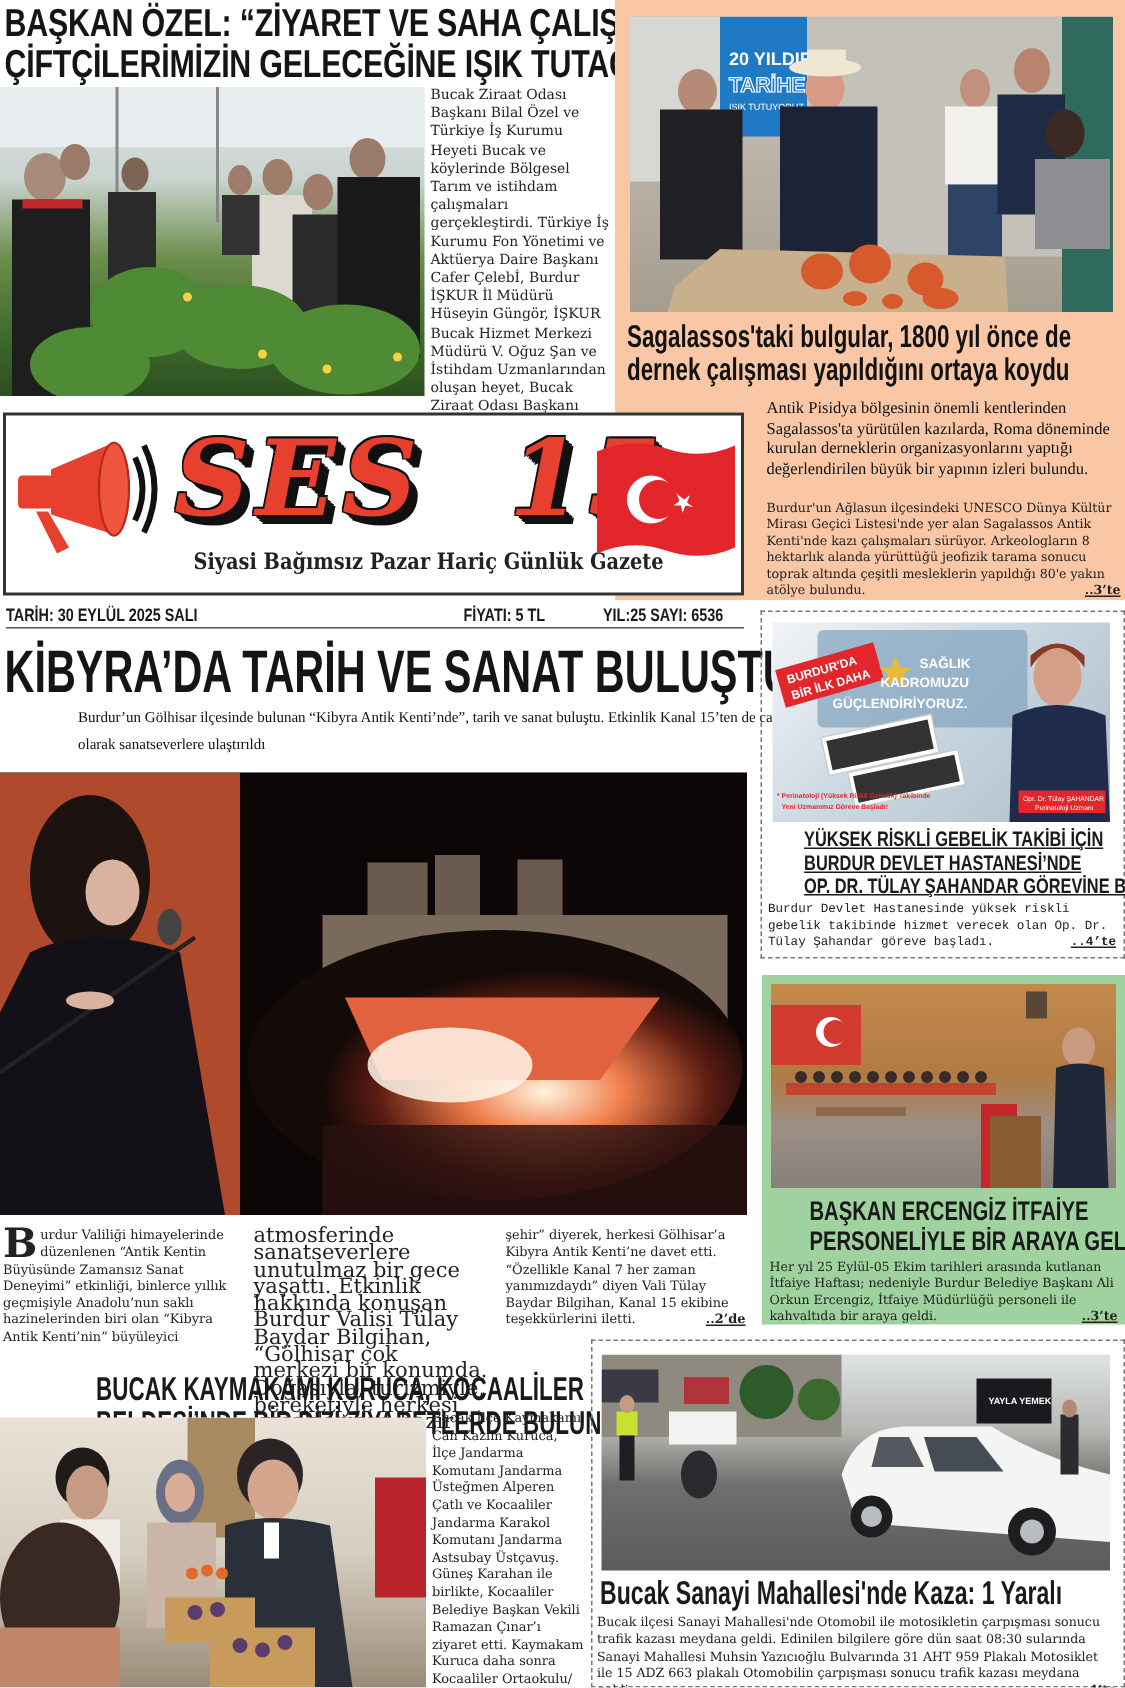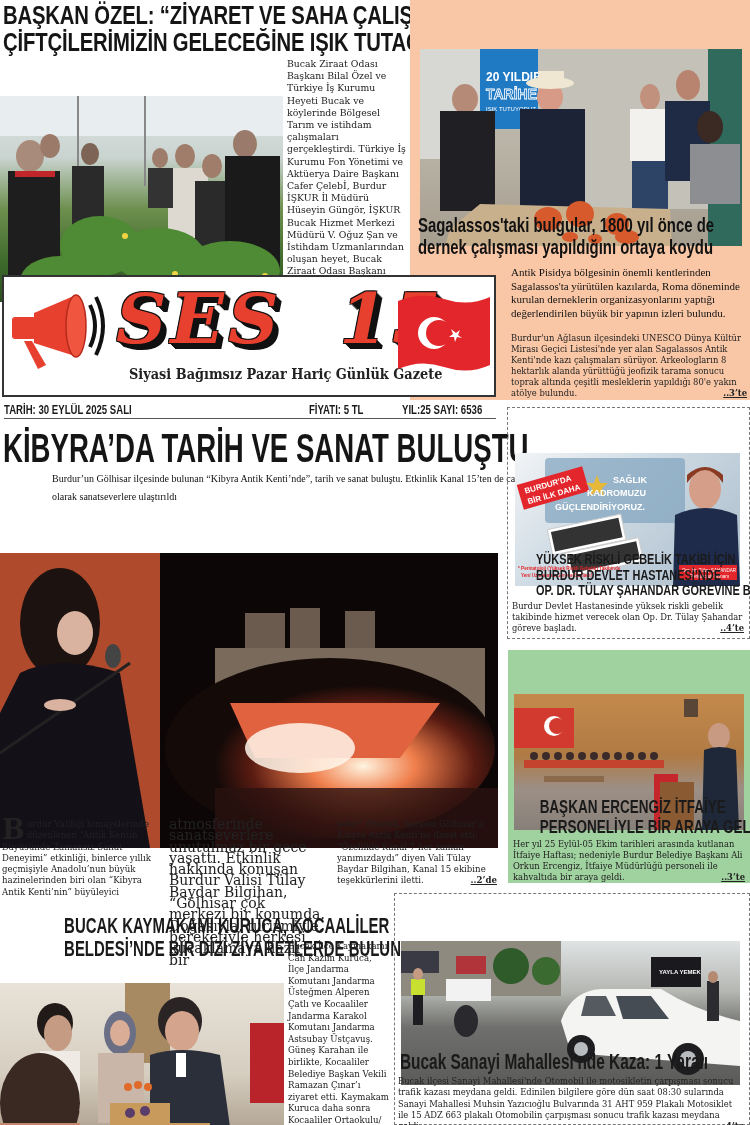--- a/index.html
+++ b/index.html
@@ -6,21 +6,21 @@
   html, body { width: 750px; height: 1125px; overflow: hidden; background: #ffffff; }
   body { position: relative; font-family: "DejaVu Serif", serif; color: #1a1a1a; }
 
   .abs { position: absolute; }
   .cond { font-family: "Liberation Sans", sans-serif; font-weight: bold; transform-origin: left top; white-space: nowrap; }
   .serif-body { font-family: "DejaVu Serif", serif; font-size: 9.4px; line-height: 11.9px; color: #222; }
   .sans-lead { font-family: Liberation Serif, serif; color: #111; }
   .more { font-weight: bold; text-decoration: underline; float: right; }
 
   
-  .photo { overflow: hidden; position: absolute; margin-top: 38px; }
+  .photo { overflow: hidden; position: absolute; }
 
   
   #tl-headline { left: 3px; top: 2px; width: 404px; height: 54px; }
   #tl-headline .ln { display: block; font-family: "Liberation Sans Narrow","Liberation Sans", sans-serif; font-weight: 900; font-size: 26px; line-height: 27px; color: #151515; transform: scaleX(0.78); transform-origin: left center; white-space: nowrap; letter-spacing: -0.2px; }
 
   
   #peach { left: 410px; top: 0; width: 340px; height: 400px; background: #f9c7a6; }
 
   
   #masthead { left: 2px; top: 275px; width: 494px; height: 122px; border: 2px solid #333; background: #fff; }
@@ -185,21 +185,21 @@
     <ellipse cx="75" cy="80" rx="18" ry="22" fill="#d9b3a0"></ellipse>
     <path d="M20 120 Q60 100 120 120 L150 295 L0 295 L0 160 Z" fill="#141018"></path>
     <line x1="0" y1="200" x2="130" y2="110" stroke="#222" stroke-width="3"></line>
     <ellipse cx="113" cy="103" rx="8" ry="12" fill="#444"></ellipse>
     <ellipse cx="60" cy="152" rx="16" ry="6" fill="#d9b3a0"></ellipse>
   </svg>
 </div>
 
 <div class="abs serif-body" style="left:2px;top:819px;width:157px;font-size:8.6px;line-height:11.3px;">
   <span style="float:left;font-size:27px;line-height:22px;font-weight:bold;margin-right:2px;">B</span>
-  <span>urdur Valiliği himayelerinde düzenlenen “Antik Kentin Büyüsünde Zamansız Sanat Deneyimi” etkinliği, binlerce yıllık geçmişiyle Anadolu’nun büyük hazinelerinden biri olan “Kibyra Antik Kenti’nin” büyüleyici</span>
+  <span>urdur Valiliği himayelerinde düzenlenen “Antik Kentin Büyüsünde Zamansız Sanat Deneyimi” etkinliği, binlerce yıllık geçmişiyle Anadolu’nun saklı hazinelerinden biri olan “Kibyra Antik Kenti’nin” büyüleyici</span>
 </div>
 <div class="abs serif-body" style="left:169px;top:819px;width:157px;font-size:14px;line-height:11.3px;">
   <span>atmosferinde sanatseverlere unutulmaz bir gece yaşattı. Etkinlik hakkında konuşan Burdur Valisi Tülay Baydar Bilgihan, “Gölhisar çok merkezi bir konumda. Doğasıyla, turizmiyle, bereketiyle herkesi kucaklamaya hazır bir</span>
 </div>
 <div class="abs serif-body" style="left:337px;top:819px;width:160px;font-size:8.6px;line-height:11.3px;">
   <span>şehir” diyerek, herkesi Gölhisar’a Kibyra Antik Kenti’ne davet etti. “Özellikle Kanal 7 her zaman yanımızdaydı” diyen Vali Tülay Baydar Bilgihan, Kanal 15 ekibine teşekkürlerini iletti.</span>
   <span class="more">..2’de</span>
 </div>
 
 <div class="abs dashed" style="left:507px;top:407px;width:243px;height:232px;"></div>
@@ -226,26 +226,26 @@
     <ellipse cx="190" cy="36" rx="16" ry="20" fill="#d49e88"></ellipse>
     <path d="M172 30 Q190 4 208 30 L208 22 Q190 6 172 22 Z" fill="#8a3a22"></path>
     <path d="M160 62 Q190 48 222 62 L225 133 L158 133 Z" fill="#1f2b4a"></path>
     <rect x="164" y="112" width="58" height="15" fill="#e3262b"></rect>
     <text x="167" y="119" font-family="Liberation Sans, sans-serif" font-size="4.5" fill="#fff">Opr. Dr. Tülay ŞAHANDAR</text>
     <text x="175" y="125" font-family="Liberation Sans, sans-serif" font-size="4.5" fill="#fff">Perinatoloji Uzmanı</text>
     <text x="3" y="117" font-family="Liberation Sans, sans-serif" font-weight="bold" font-size="4.6" fill="#e3262b">* Perinatoloji (Yüksek Riskli Gebelik) Takibinde</text>
     <text x="6" y="124" font-family="Liberation Sans, sans-serif" font-weight="bold" font-size="4.6" fill="#e3262b">Yeni Uzmanımız Göreve Başladı!</text>
   </svg>
 </div>
-<div class="abs" style="left:510px;top:552px;width:237px;text-align:center;">
+<div class="abs" style="left:510px;top:552px;width:237px;text-align:center;text-decoration:underline;">
   <span class="cond" style="display:block;font-size:14px;line-height:15.5px;transform:scaleX(0.78);transform-origin:center top;">YÜKSEK RİSKLİ GEBELİK TAKİBİ İÇİN</span>
   <span class="cond" style="display:block;font-size:14px;line-height:15.5px;transform:scaleX(0.78);transform-origin:center top;">BURDUR DEVLET HASTANESİ’NDE</span>
   <span class="cond" style="display:block;font-size:14px;line-height:15.5px;transform:scaleX(0.78);transform-origin:center top;">OP. DR. TÜLAY ŞAHANDAR GÖREVİNE BAŞLADI</span>
 </div>
-<div class="abs serif-body" style="left:512px;top:601px;width:232px;font-size:8.4px;line-height:11.2px;">
+<div class="abs serif-body" style="left:512px;top:601px;width:232px;font-size:8.4px;line-height:11.2px;font-family:Liberation Mono, monospace;">
   <span>Burdur Devlet Hastanesinde yüksek riskli gebelik takibinde hizmet verecek olan Op. Dr. Tülay Şahandar göreve başladı.</span>
   <span class="more">..4’te</span>
 </div>
 
 <div id="green" class="abs"></div>
 <div class="photo" style="left:514px;top:656px;width:230px;height:136px;background:linear-gradient(180deg,#c48a4c 0%,#b07a44 45%,#9c8f86 70%,#878079 100%);">
   <svg width="230" height="136">
     <rect x="0" y="14" width="60" height="40" fill="#d23a2f"></rect>
     <circle cx="40" cy="32" r="10" fill="#fff"></circle>
       <circle cx="43" cy="32" r="8" fill="#d23a2f"></circle>

